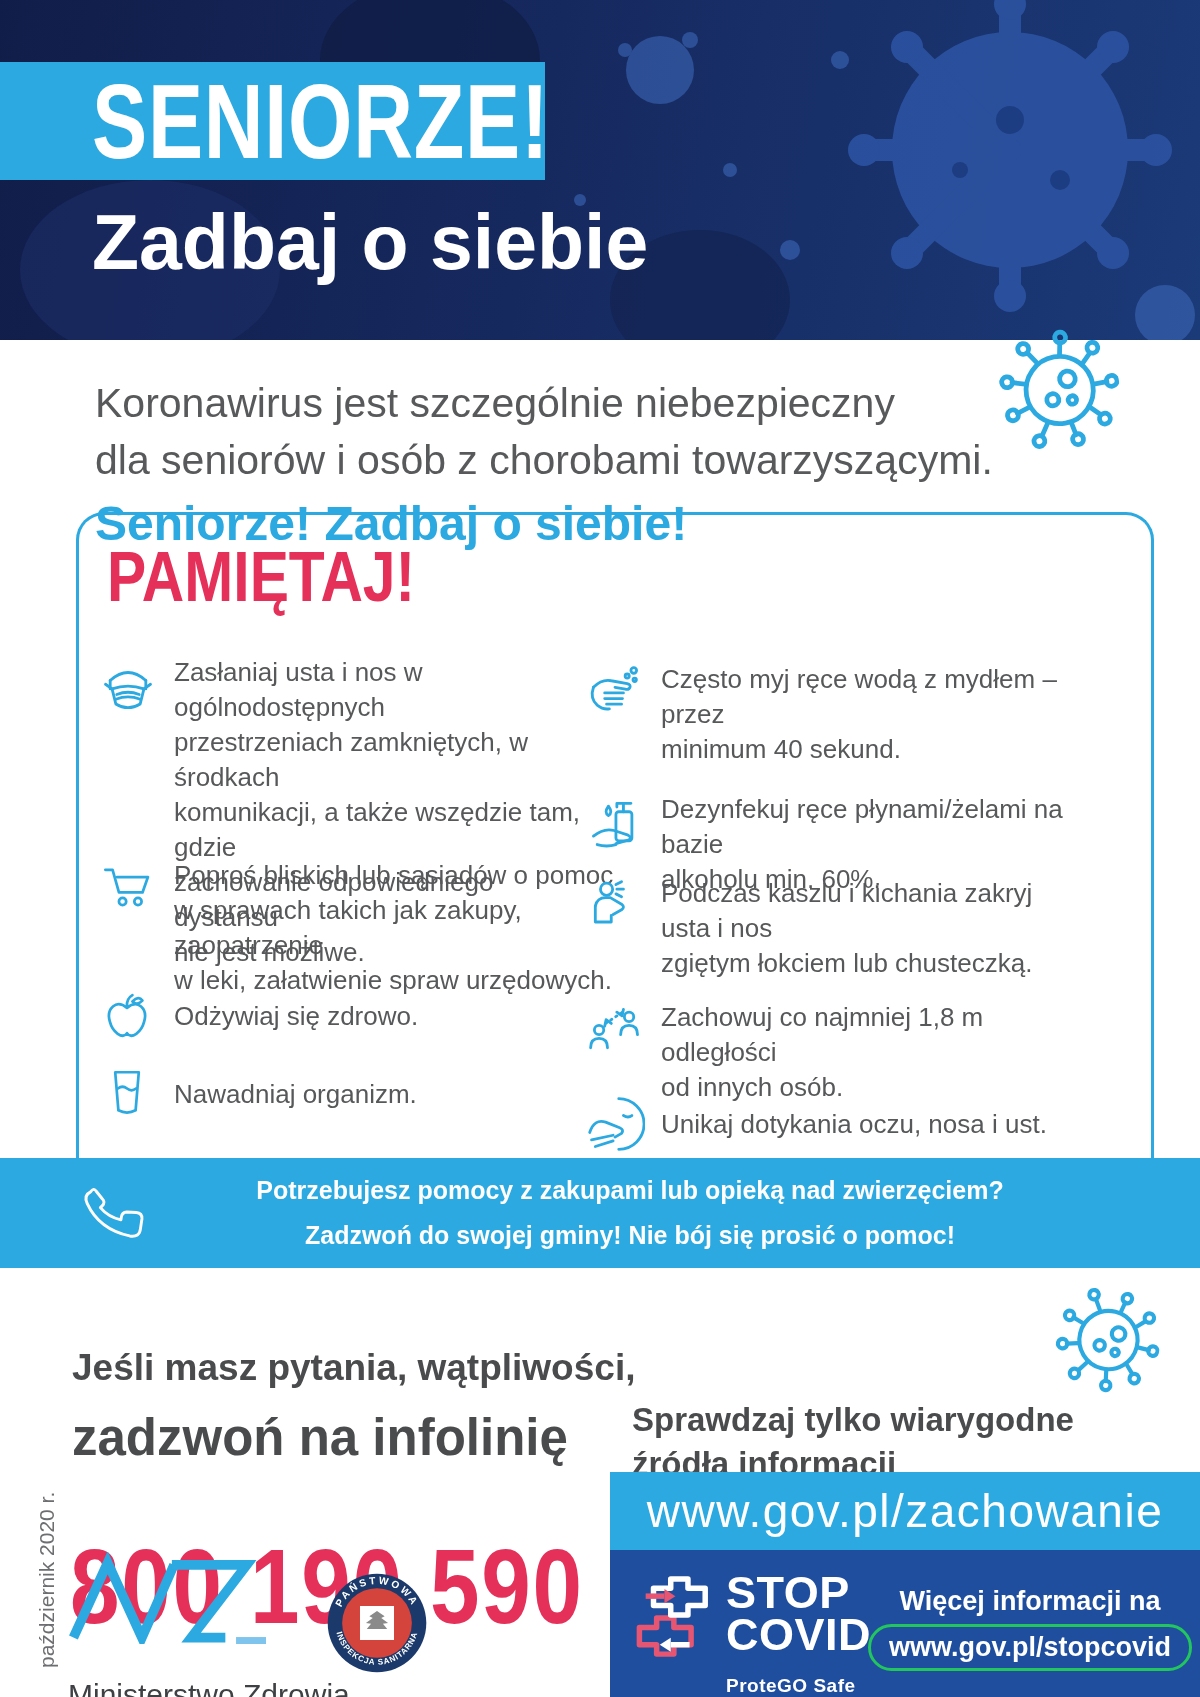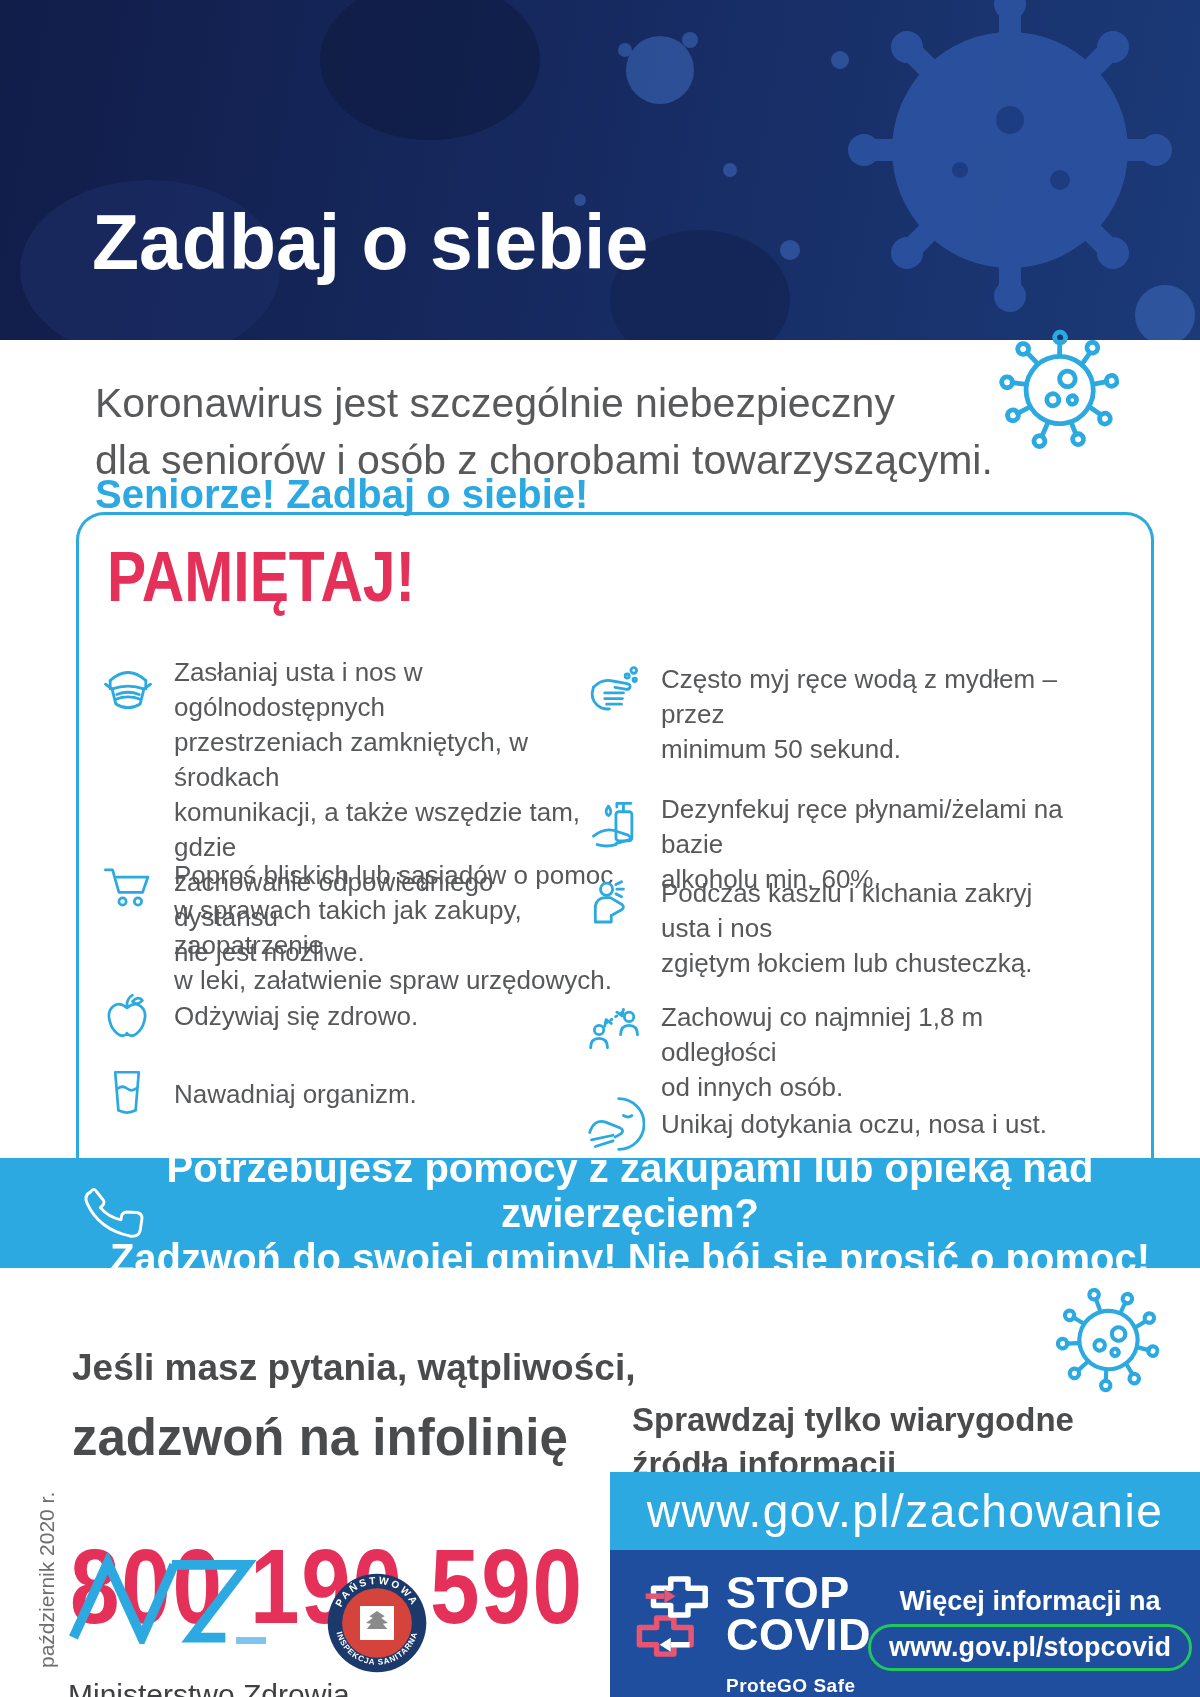--- a/index.html
+++ b/index.html
@@ -13,39 +13,39 @@
         background:linear-gradient(100deg,#111d49 0%,#16295f 45%,#1b3a78 100%);overflow:hidden;}
   .hero svg.bgdeco{position:absolute;left:0;top:0;}
   .hero-badge{position:absolute;left:0;top:62px;width:545px;height:118px;background:var(--cyan,#2BA9E0);
               display:flex;align-items:center;}
   .hero-badge span{display:inline-block;color:#fff;font-weight:700;font-size:106px;letter-spacing:1px;
               transform:scaleX(.78);transform-origin:0 50%;margin-left:92px;white-space:nowrap;}
   .hero-sub{position:absolute;left:92px;top:198px;color:#fff;font-weight:700;font-size:77px;white-space:nowrap;}
 
   
   .intro-line{position:absolute;left:95px;color:#58595b;font-size:41px;line-height:57px;font-weight:400;white-space:nowrap;}
-  .intro-hl{position:absolute;left:95px;color:var(--cyan,#2BA9E0);font-size:40px;font-weight:700;white-space:nowrap;margin-top:24px;}
+  .intro-hl{position:absolute;left:95px;color:var(--cyan,#2BA9E0);font-size:48px;font-weight:700;white-space:nowrap;}
   .virus-deco{color:var(--cyan,#2BA9E0);}
 
   
   .rbox{position:absolute;left:76px;top:512px;width:1072px;height:650px;
         border:3px solid var(--cyan,#2BA9E0);border-bottom:none;border-radius:28px 28px 0 0;}
   .rtitle{position:absolute;left:28px;top:22px;color:var(--crimson,#E5305A);font-weight:700;font-size:70px;
         letter-spacing:0;transform:scaleX(.84);transform-origin:0 0;margin:0;white-space:nowrap;}
   .bullet{position:absolute;display:flex;gap:16px;align-items:flex-start;}
   .bullet.center{align-items:center;}
   .bicon{flex:0 0 60px;color:var(--cyan,#2BA9E0);}
   .bicon svg{display:block;}
   .btext{margin:0;color:#57585a;font-size:26px;line-height:35px;}
 
   
   .banner{position:absolute;left:0;top:1158px;width:1200px;height:110px;background:var(--cyan,#2BA9E0);
           display:flex;align-items:center;}
   .banner-icon{position:absolute;left:80px;top:18px;color:#fff;}
-  .banner-text{width:100%;text-align:center;color:#fff;font-weight:700;font-size:40px;line-height:45px;padding-left:60px;}
+  .banner-text{width:100%;text-align:center;color:#fff;font-weight:700;font-size:25px;line-height:45px;padding-left:60px;}
 
   
   .hot1{position:absolute;left:72px;top:1310px;color:#4a4b4d;font-weight:700;font-size:37px;white-space:nowrap;}
   .hot2{position:absolute;left:72px;top:1357px;color:#4a4b4d;font-weight:700;font-size:51px;white-space:nowrap;}
   .hotnum{position:absolute;left:70px;top:1420px;color:var(--crimson,#E5305A);font-weight:700;font-size:106px;
           transform:scaleX(.84);transform-origin:0 0;white-space:nowrap;letter-spacing:2px;}
   .datevert{position:absolute;left:14px;top:1518px;height:150px;color:#6d6e71;font-size:21px;
           writing-mode:vertical-rl;transform:rotate(180deg);white-space:nowrap;}
   .mz-label{position:absolute;left:68px;top:1648px;color:#3f4043;font-size:30px;white-space:nowrap;}
 
@@ -101,20 +101,23 @@
         <circle cx="660" cy="70" r="34"></circle>
           <circle cx="690" cy="40" r="8"></circle>
           <circle cx="625" cy="50" r="7"></circle>
         <circle cx="1165" cy="315" r="30"></circle>
           <circle cx="790" cy="250" r="10"></circle>
           <circle cx="840" cy="60" r="9"></circle>
         <circle cx="730" cy="170" r="7"></circle>
           <circle cx="580" cy="200" r="6"></circle>
       </g>
     </svg>
+    <div class="hero-badge">
+      <span>SENIORZE!</span>
+    </div>
     <div class="hero-sub">Zadbaj o siebie</div>
   </header>
 
   <section>
     <p class="intro-line" style="top:334px">Koronawirus jest szczególnie niebezpieczny</p>
     <p class="intro-line" style="top:391px">dla seniorów i osób z chorobami towarzyszącymi.</p>
     <p class="intro-hl" style="top:448px">Seniorze! Zadbaj o siebie!</p>
     <span class="abs virus-deco" style="left:1000px;top:330px;transform:rotate(-10deg)">
       <svg width="120" height="120" viewBox="0 0 100 100" fill="none" stroke="currentColor" stroke-width="4" stroke-linecap="round">
         <circle cx="50" cy="50" r="28"></circle>
@@ -200,21 +203,21 @@
       <svg width="60" height="60" viewBox="0 0 64 64" fill="none" stroke="currentColor" stroke-width="3" stroke-linecap="round" stroke-linejoin="round">
         <circle cx="52" cy="9" r="3"></circle>
           <circle cx="45" cy="15" r="2.2"></circle>
           <circle cx="53" cy="19" r="1.8"></circle>
         <path d="M9 27 q9 -9 19 -7 l17 3 q4 1 3 4 q-1 3 -5 2 l-11 -2"></path>
         <path d="M21 33 h20 M21 39 h19 M23 45 h16"></path>
         <path d="M9 27 q-4 12 4 19 q6 5 13 4"></path>
       </svg>
     </span>
     <p class="btext preline">Często myj ręce wodą z mydłem – przez
-minimum 50 sekund.</p>
+minimum 40 sekund.</p>
   </div>
   <div class="bullet" style="left:585px;top:792px;width:500px">
     <span class="bicon">
       <svg width="60" height="62" viewBox="0 0 64 64" fill="none" stroke="currentColor" stroke-width="3" stroke-linecap="round" stroke-linejoin="round">
         <rect x="33" y="20" width="17" height="31" rx="3"></rect>
         <path d="M41 20 V11 h8 M41 11 h-7 v4"></path>
         <path d="M25 14 q-5 7 0 10 q5 -3 0 -10 Z"></path>
         <path d="M9 46 q11 -9 22 -6 l15 5 q4 2 1 5 l-14 4 M13 55 q10 3 20 0"></path>
       </svg>
     </span>

